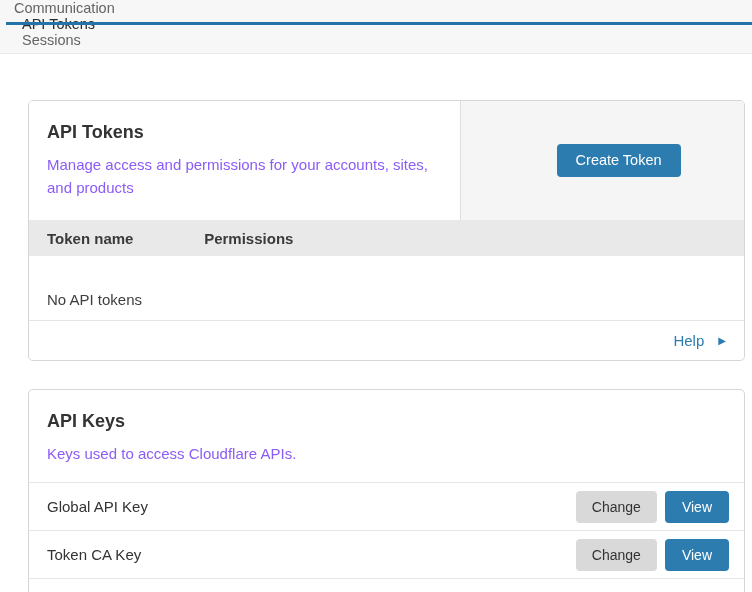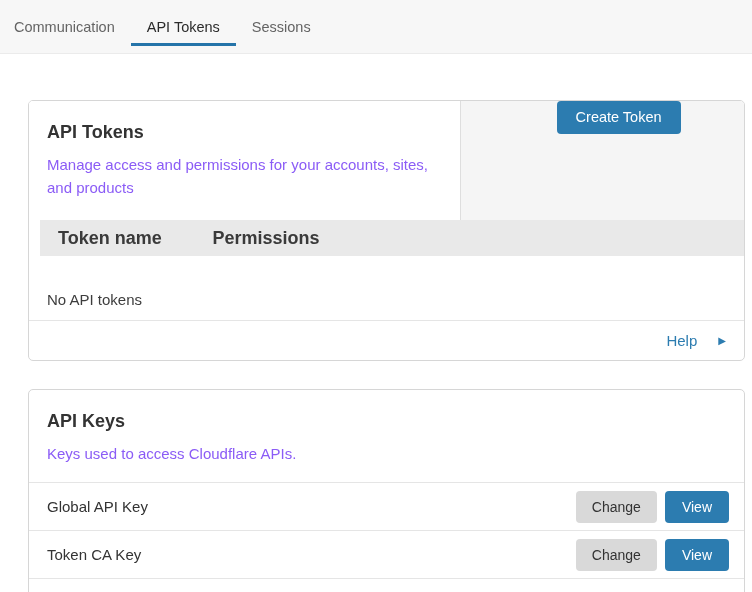--- a/index.html
+++ b/index.html
@@ -12,20 +12,21 @@
   }
 
   
   .tabbar {
     height: 54px;
     background: #f7f7f7;
     border-bottom: 1px solid #ebebeb;
     display: flex;
     align-items: stretch;
     padding-left: 6px;
+    flex-direction: column;
   }
   .tab {
     display: flex;
     align-items: center;
     padding: 0 16px;
     font-size: 14.5px;
     color: #646464;
     cursor: pointer;
     position: relative;
     white-space: nowrap;
@@ -55,21 +56,21 @@
   .tokens-header-left {
     width: 60.3%;
     padding: 21px 20px 0 18px;
     background: #fff;
   }
   .tokens-header-right {
     flex: 1;
     background: #f5f5f5;
     border-left: 1px solid #dedede;
     display: flex;
-    align-items: flex-start;
+    align-items: center;
     justify-content: center;
     padding-left: 32px;
   }
   .card-title {
     font-size: 18px;
     font-weight: bold;
     color: #333;
     margin-bottom: 10px;
   }
   .card-desc {
@@ -98,24 +99,23 @@
     color: #333;
     padding: 9px 16px;
   }
 
   
   .token-table-header {
     display: flex;
     background: #e9e9e9;
     height: 36px;
     align-items: center;
-    font-size: 18px;
+    font-size: 15px;
     font-weight: bold;
     color: #3a3a3a;
-    margin-left: 11px;
   }
   .th { white-space: nowrap; }
   .th:nth-child(1) { width: 24.5%; padding-left: 18px; }
   .th:nth-child(2) { width: 27%; }
   .th:nth-child(3) { width: 27%; }
   .th:nth-child(4) { width: 21.5%; }
 
   .empty-row {
     height: 42px;
     display: flex;
@@ -133,21 +133,21 @@
     align-items: center;
     justify-content: flex-end;
     padding-right: 18px;
   }
   .help-link {
     font-size: 15px;
     color: #2c7cb0;
     text-decoration: none;
     display: inline-flex;
     align-items: center;
-    gap: 21px;
+    gap: 14px;
     cursor: pointer;
   }
   .help-arrow { font-size: 10px; line-height: 1; }
 
   
   .keys-card { margin-top: 28px; }
   .keys-header { padding: 21px 18px 0 18px; height: 92px; }
   .key-row {
     height: 48px;
     display: flex;

